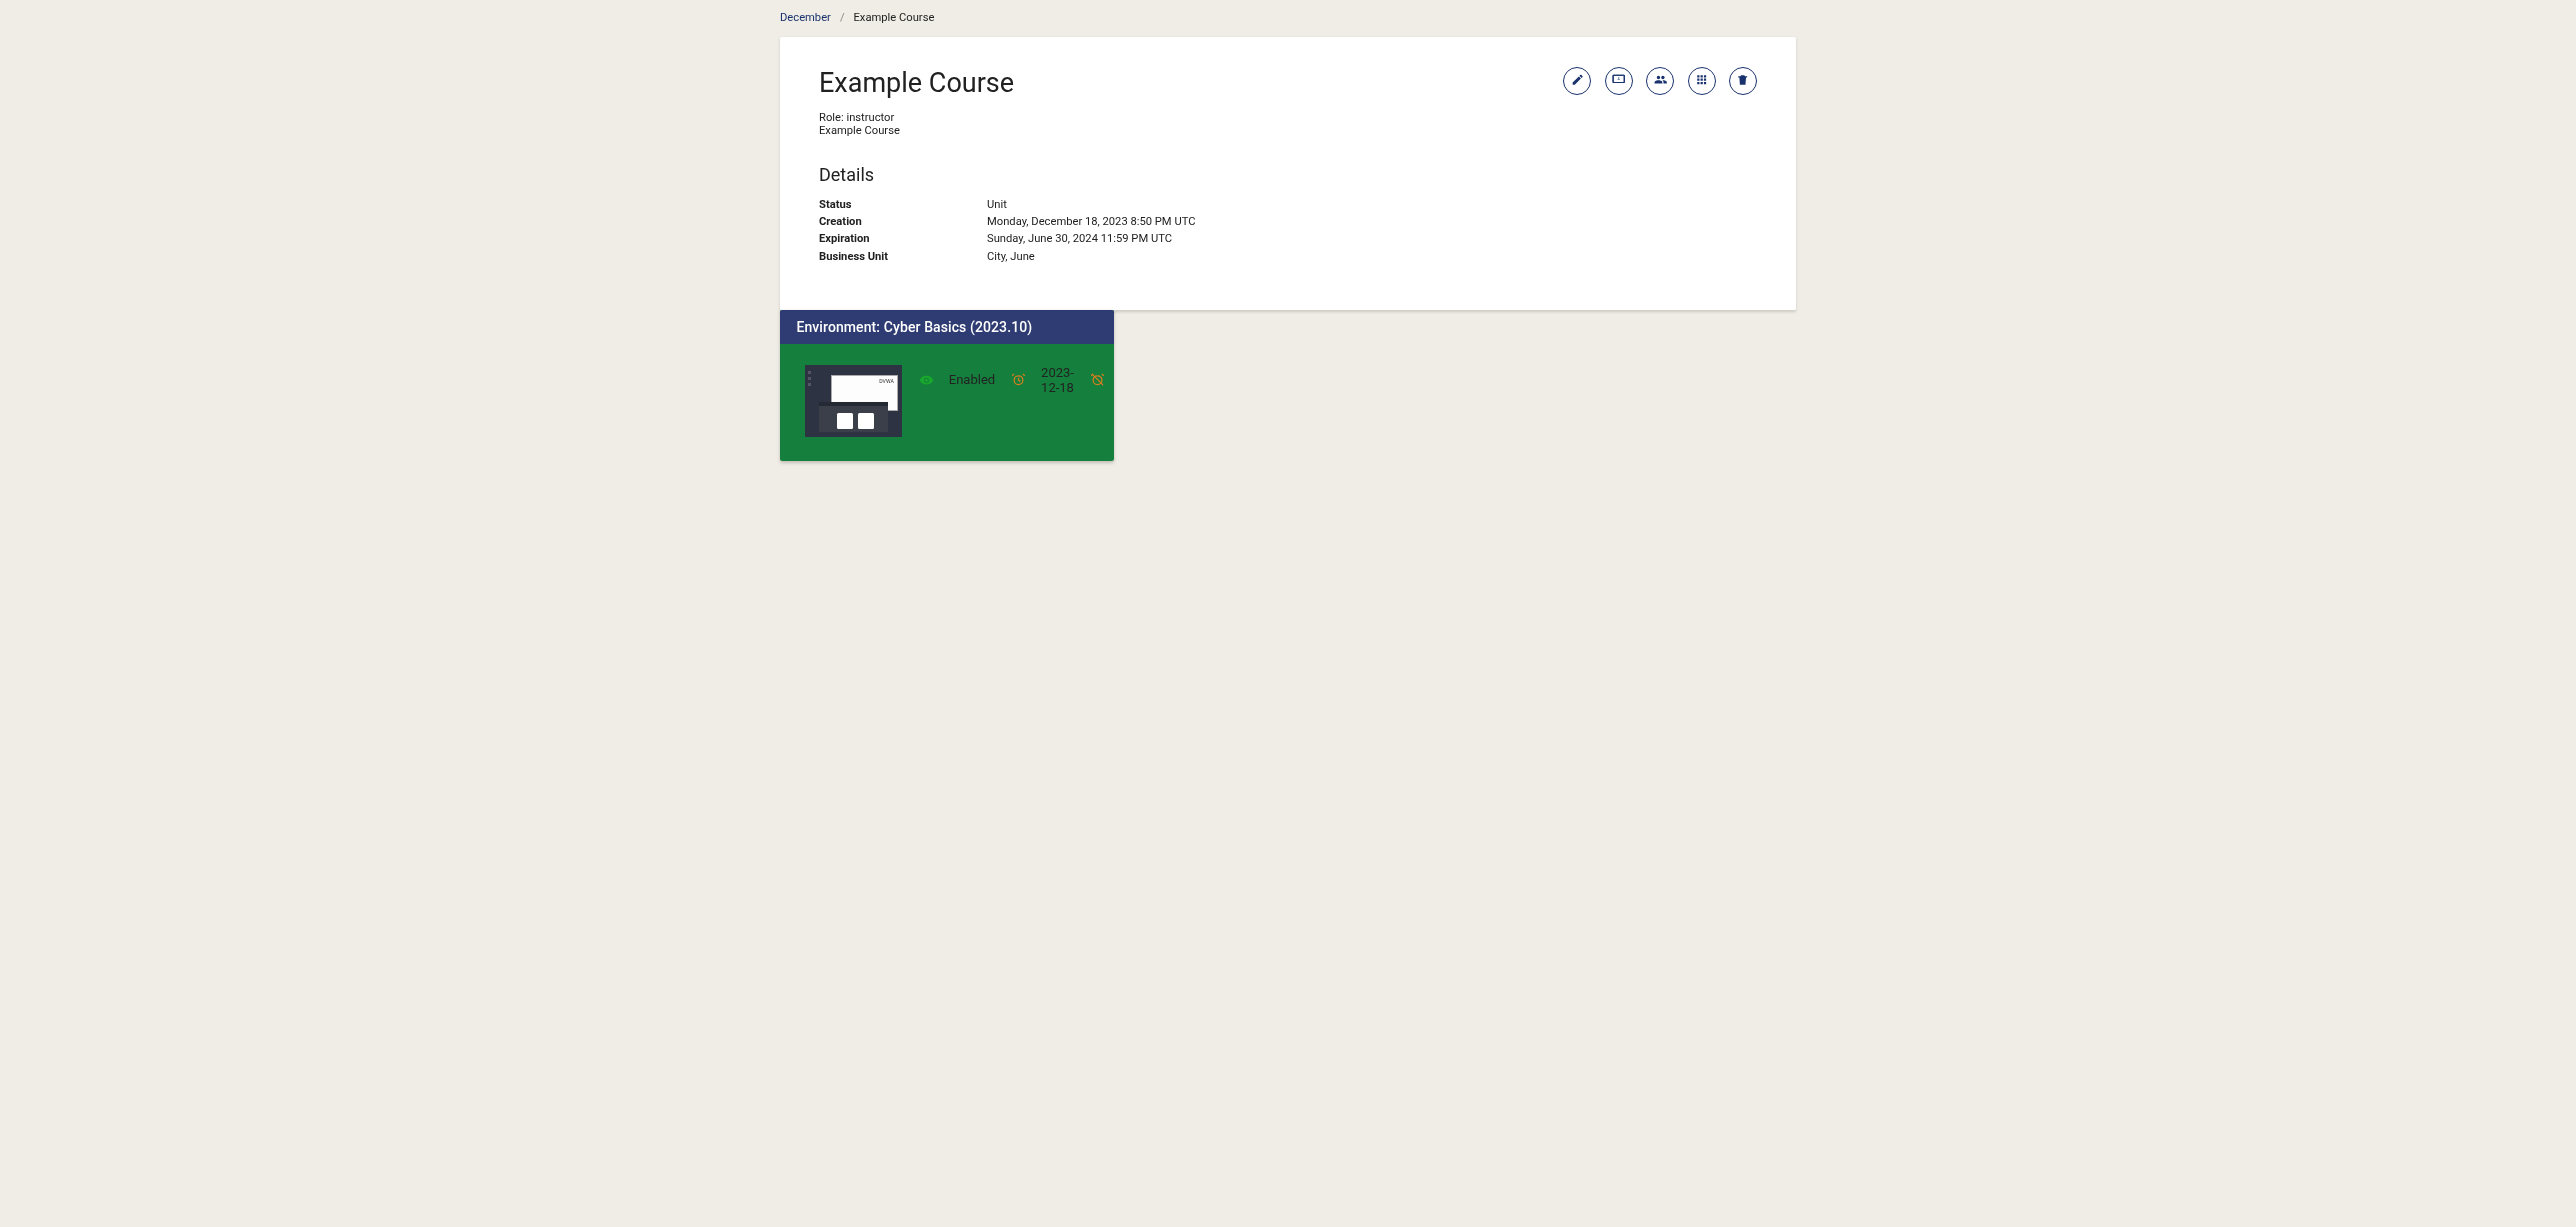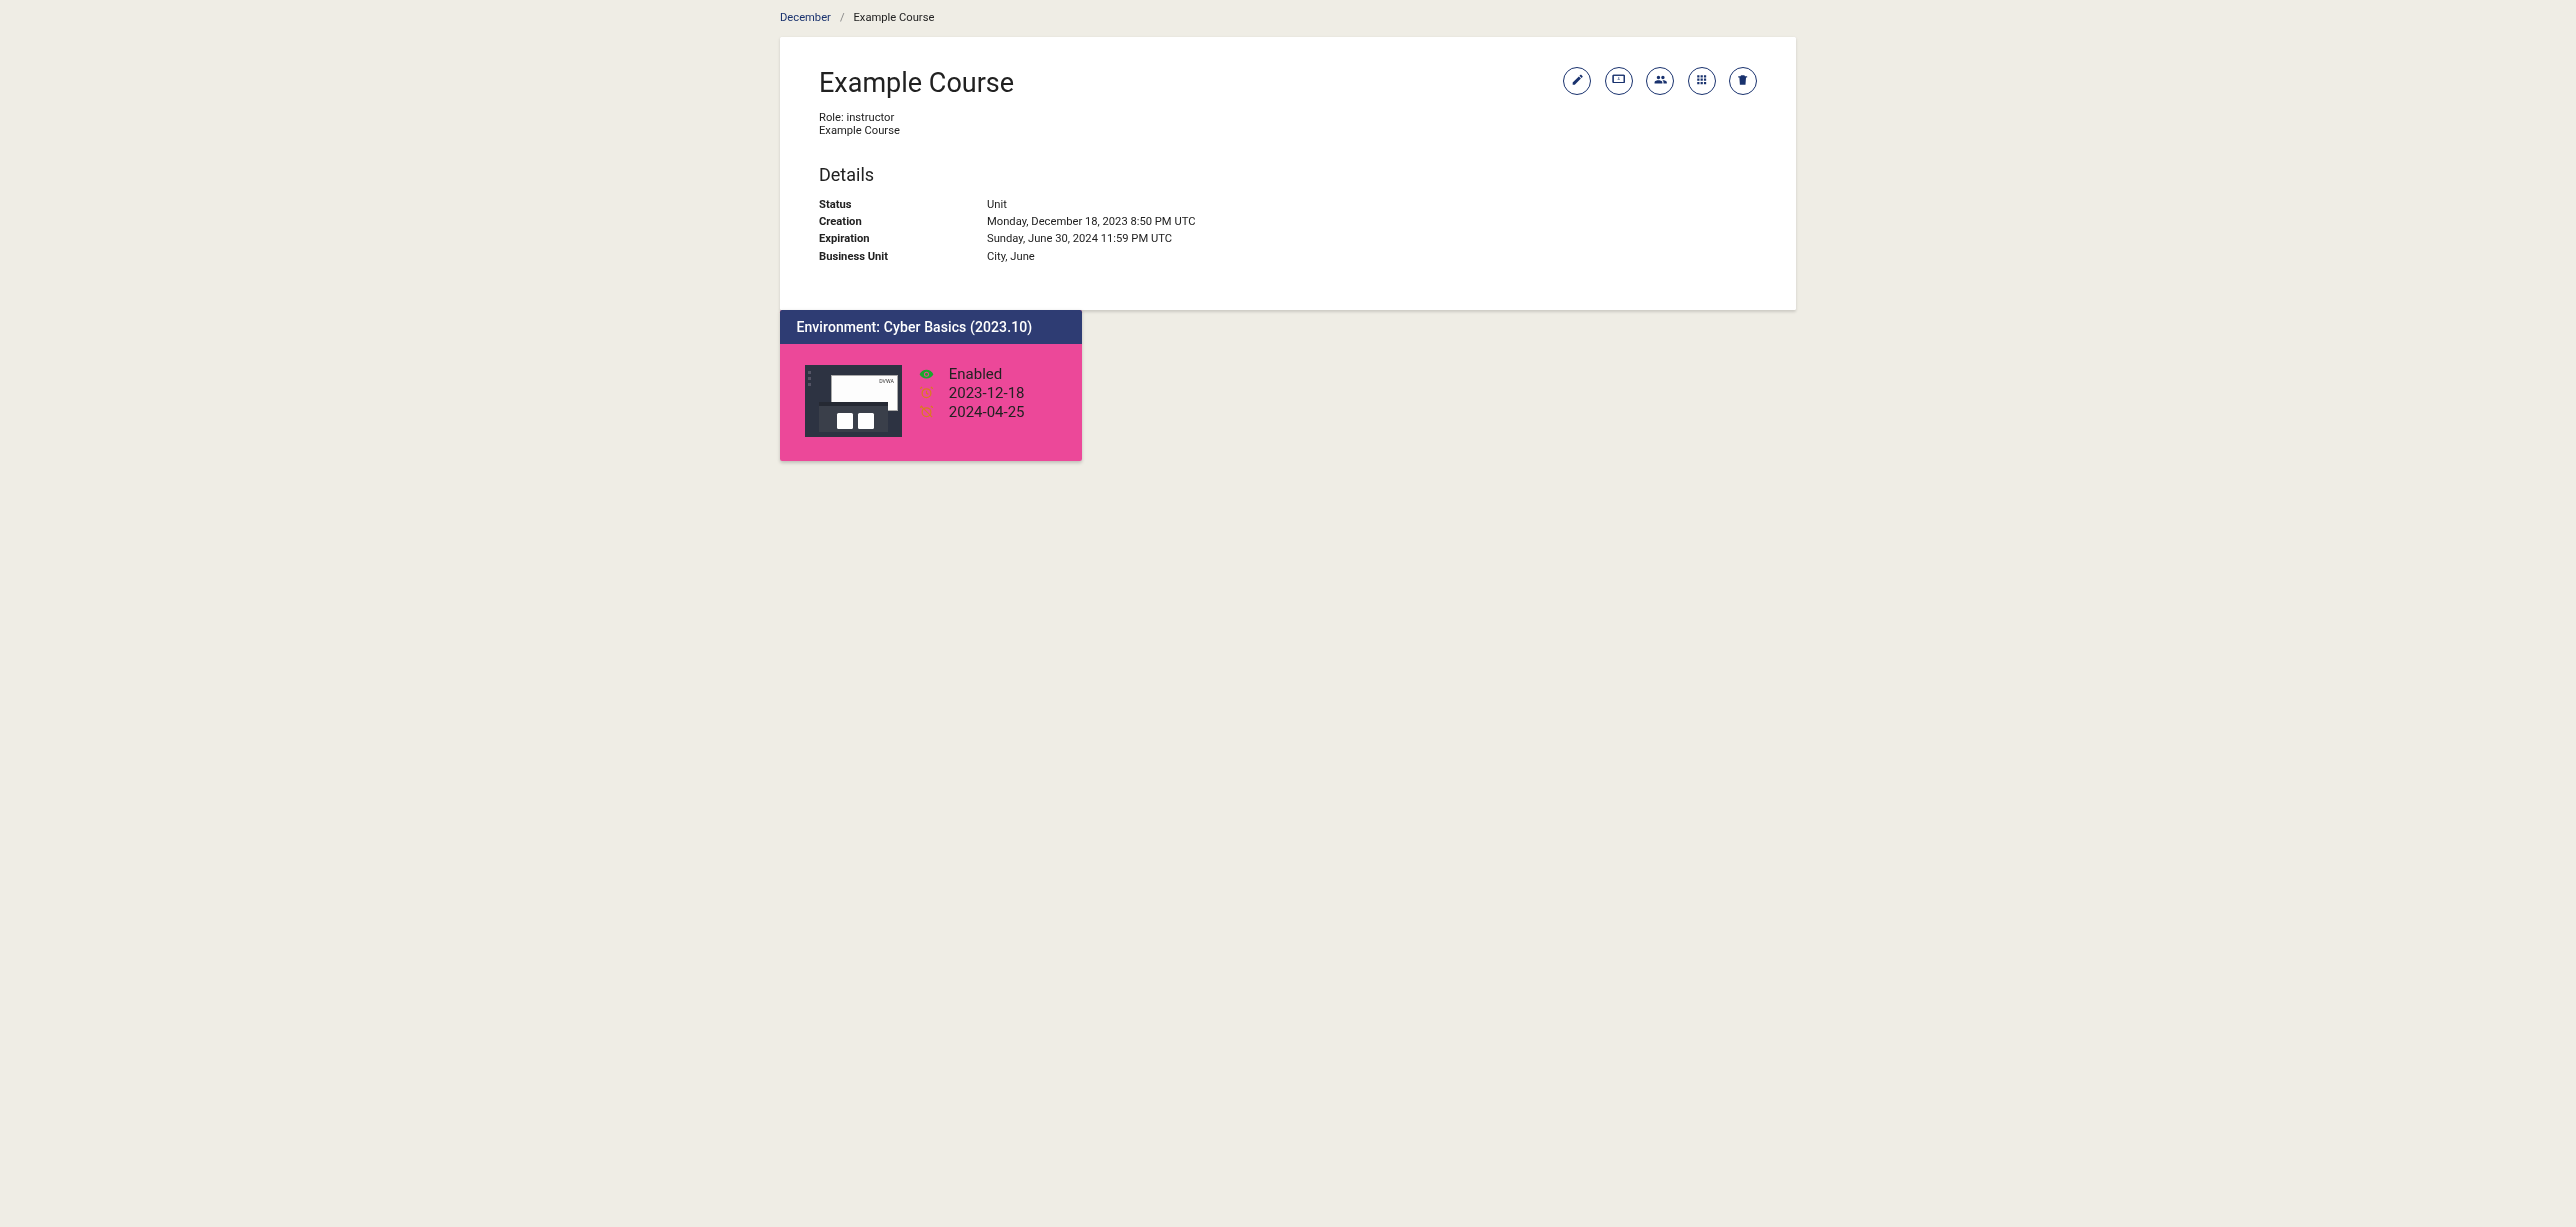--- a/index.html
+++ b/index.html
@@ -100,22 +100,22 @@
   }
 
   h2.env-title {
     font-size: 18px;
     font-weight: 400;
     margin: 22.4px 0 16.4px 0;
     color: #212121;
   }
 
   .env-card {
-    width: 302px;
-    background: #ec4899;
+    width: 334px;
+    background: #15803d;
     border-radius: 2.2px;
     box-shadow: 0 1.5px 3.7px rgba(0,0,0,0.2);
     overflow: hidden;
     cursor: pointer;
   }
   .env-header {
     background: #2e3c73;
     color: #fff;
     padding: 9px 16.4px;
     font-size: 14px;
@@ -160,23 +160,22 @@
     width:16.4px; height:16.4px;
     background:#fff;
     border-radius:1.5px;
   }
   .thumb .sq1 { left: 18px; }
   .thumb .sq2 { left: 39px; }
   .thumb .dot { position:absolute; width:3px; height:3px; background:#556; left:3px; }
 
   .env-meta {
     display: flex;
-    flex-direction: column;
-    gap: 1px;
-    font-size: 15px;
+    gap: 16px;
+    font-size: 13px;
     color: #222;
   }
   .env-meta-row {
     display: flex;
     align-items: center;
     gap: 15px;
   }
   .meta-icon {
     width: 15px; height: 15px;
     display:flex; align-items:center; justify-content:center;

